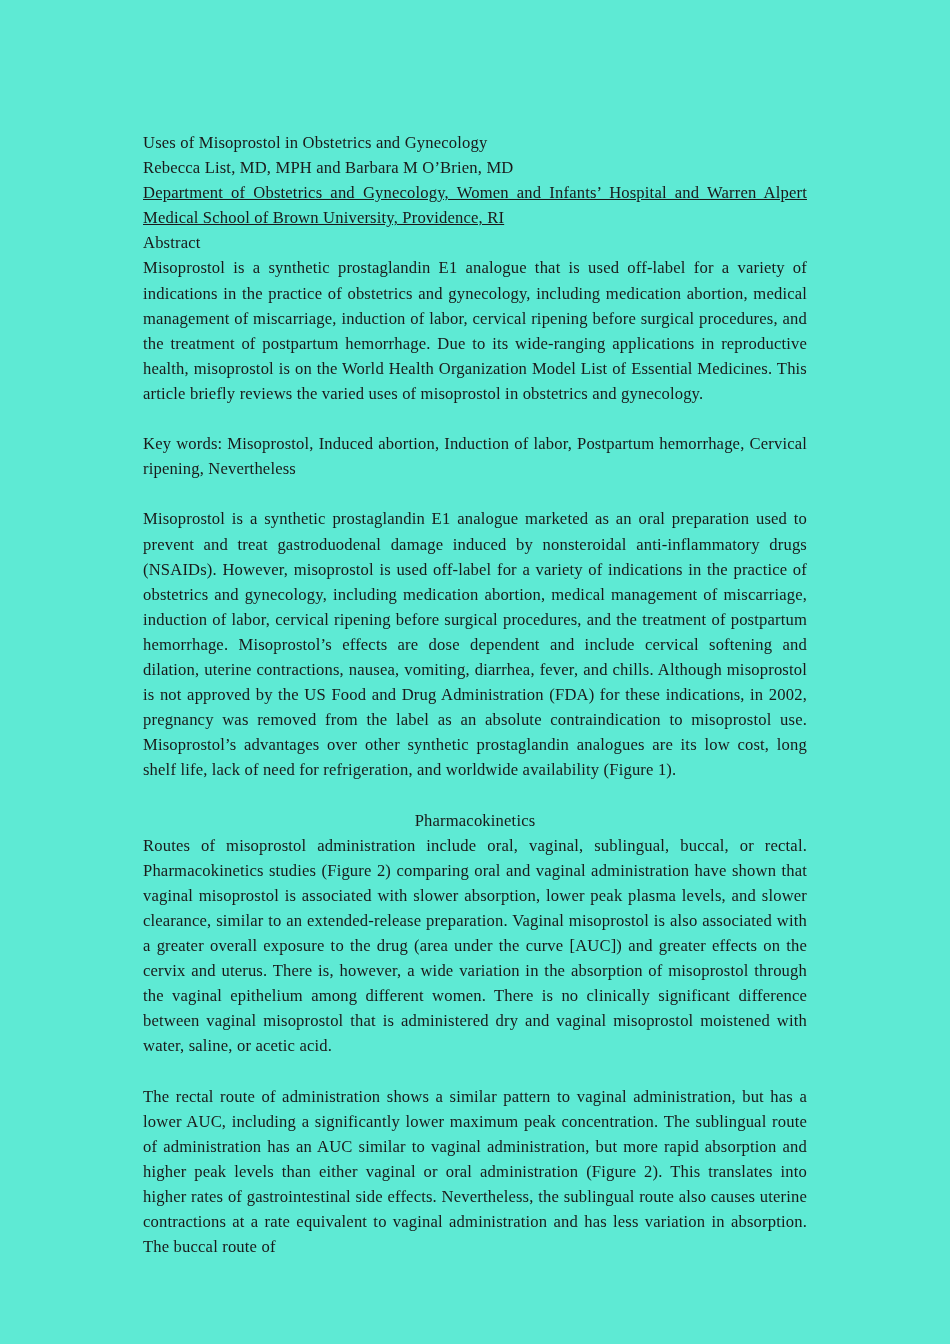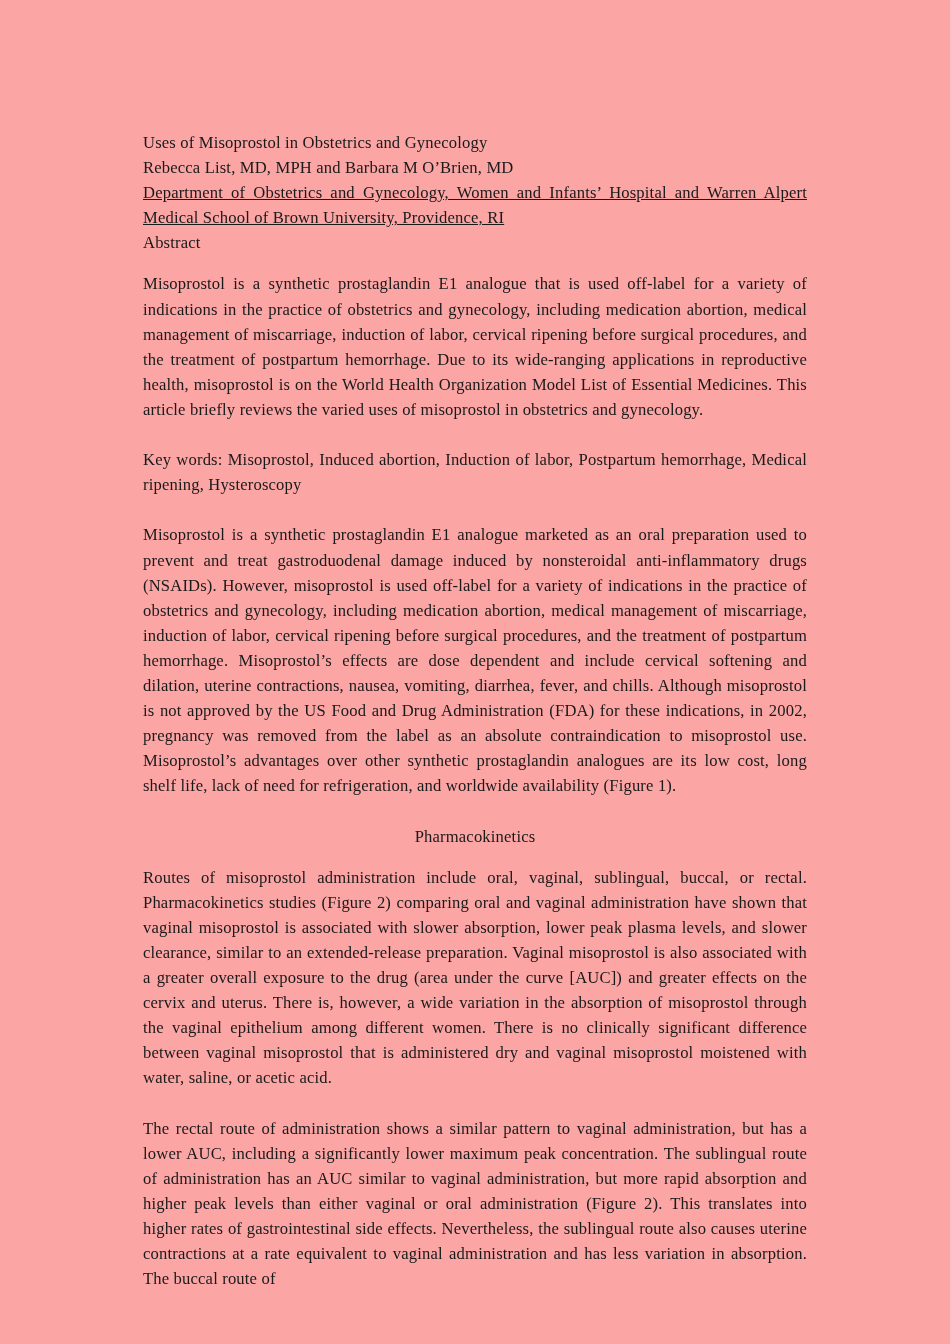--- a/index.html
+++ b/index.html
@@ -12,21 +12,21 @@
     width: 950px;
     height: 1344px;
     font-family: "Liberation Serif", "DejaVu Serif", serif;
     color: #1a1a1a;
     overflow: hidden;
   }
   .page {
     position: relative;
     width: 950px;
     height: 1344px;
-    background: #fca5a5;
+    background: #5eead4;
     box-sizing: border-box;
     padding: 130px 143px 0 143px;
   }
   .content {
     width: 664px;
   }
   
   .line,
   .para {
     font-size: 16.6px;
@@ -43,21 +43,20 @@
   
   .line.justify {
     text-align: justify;
     text-justify: inter-word;
     text-decoration: underline;
   }
   
   .para {
     text-align: justify;
     text-justify: inter-word;
-    margin-top: 16px;
   }
   
   .gap-before {
     margin-top: 25.1px;
   }
   
   .heading {
     font-weight: normal;
     text-align: center;
   }
@@ -71,21 +70,21 @@
     <div class="line">Uses of Misoprostol in Obstetrics and Gynecology</div>
 
     <div class="line">Rebecca List, MD, MPH and Barbara M O’Brien, MD</div>
 
     <div class="line justify">Department of Obstetrics and Gynecology, Women and Infants’ Hospital and Warren Alpert Medical School of Brown University, Providence, RI</div>
 
     <div class="line">Abstract</div>
 
     <p class="para">Misoprostol is a synthetic prostaglandin E1 analogue that is used off-label for a variety of indications in the practice of obstetrics and gynecology, including medication abortion, medical management of miscarriage, induction of labor, cervical ripening before surgical procedures, and the treatment of postpartum hemorrhage. Due to its wide-ranging applications in reproductive health, misoprostol is on the World Health Organization Model List of Essential Medicines. This article briefly reviews the varied uses of misoprostol in obstetrics and gynecology.</p>
 
-    <p class="para gap-before">Key words: Misoprostol, Induced abortion, Induction of labor, Postpartum hemorrhage, Medical ripening, Hysteroscopy</p>
+    <p class="para gap-before">Key words: Misoprostol, Induced abortion, Induction of labor, Postpartum hemorrhage, Cervical ripening, Nevertheless</p>
 
     <p class="para gap-before">Misoprostol is a synthetic prostaglandin E1 analogue marketed as an oral preparation used to prevent and treat gastroduodenal damage induced by nonsteroidal anti-inflammatory drugs (NSAIDs). However, misoprostol is used off-label for a variety of indications in the practice of obstetrics and gynecology, including medication abortion, medical management of miscarriage, induction of labor, cervical ripening before surgical procedures, and the treatment of postpartum hemorrhage. Misoprostol’s effects are dose dependent and include cervical softening and dilation, uterine contractions, nausea, vomiting, diarrhea, fever, and chills. Although misoprostol is not approved by the US Food and Drug Administration (FDA) for these indications, in 2002, pregnancy was removed from the label as an absolute contraindication to misoprostol use. Misoprostol’s advantages over other synthetic prostaglandin analogues are its low cost, long shelf life, lack of need for refrigeration, and worldwide availability (Figure 1).</p>
 
     <div class="line heading gap-before">Pharmacokinetics</div>
 
     <p class="para">Routes of misoprostol administration include oral, vaginal, sublingual, buccal, or rectal. Pharmacokinetics studies (Figure 2) comparing oral and vaginal administration have shown that vaginal misoprostol is associated with slower absorption, lower peak plasma levels, and slower clearance, similar to an extended-release preparation. Vaginal misoprostol is also associated with a greater overall exposure to the drug (area under the curve [AUC]) and greater effects on the cervix and uterus. There is, however, a wide variation in the absorption of misoprostol through the vaginal epithelium among different women. There is no clinically significant difference between vaginal misoprostol that is administered dry and vaginal misoprostol moistened with water, saline, or acetic acid.</p>
 
     <p class="para gap-before">The rectal route of administration shows a similar pattern to vaginal administration, but has a lower AUC, including a significantly lower maximum peak concentration. The sublingual route of administration has an AUC similar to vaginal administration, but more rapid absorption and higher peak levels than either vaginal or oral administration (Figure 2). This translates into higher rates of gastrointestinal side effects. Nevertheless, the sublingual route also causes uterine contractions at a rate equivalent to vaginal administration and has less variation in absorption. The buccal route of</p>
 
   </div>

